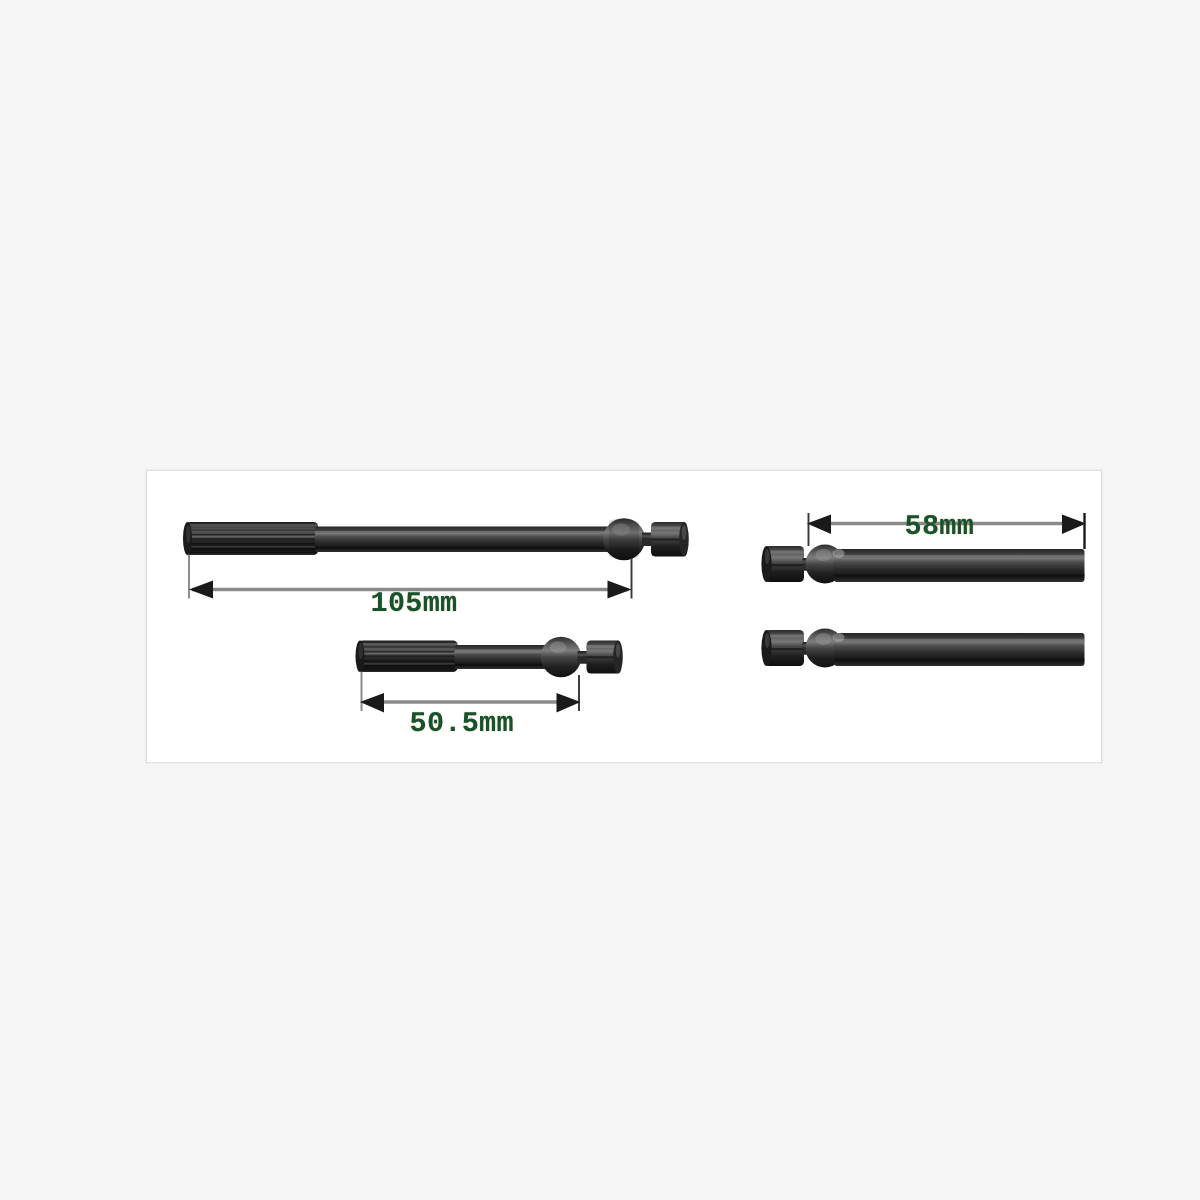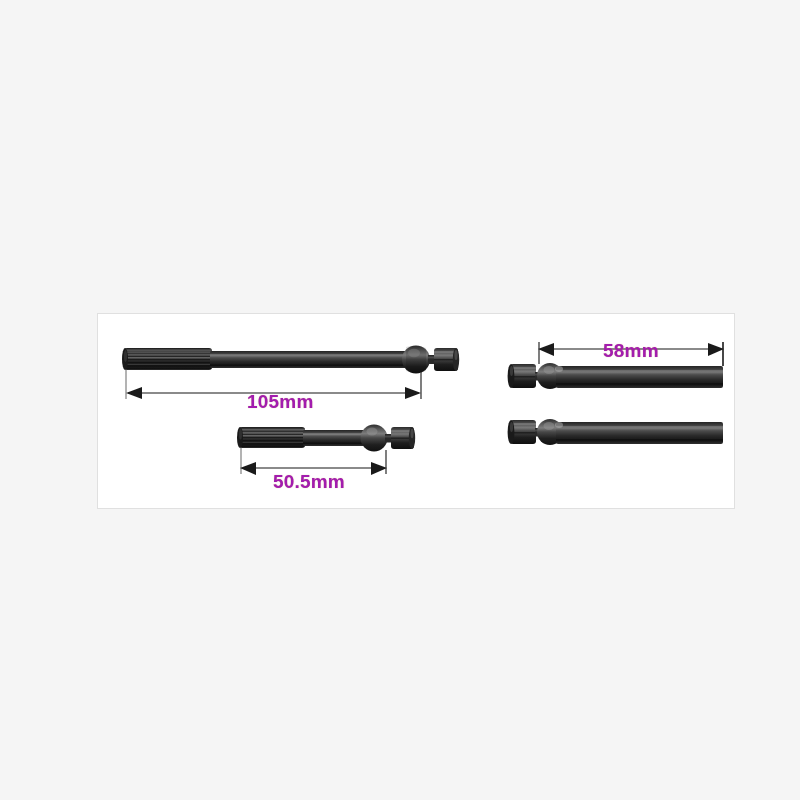--- a/index.html
+++ b/index.html
@@ -38,24 +38,24 @@
   #figure-svg {
     position: absolute;
     left: 0; top: 0;
     width: 638px;
     height: 196px;
     display: block;
   }
 
   .dim-label {
     position: absolute;
-    font-family: Liberation Sans, sans-serif;
+    font-family: Liberation Mono, monospace;
     font-size: 19px;
     font-weight: 600;
-    color: #a21caf;
+    color: #14532d;
     letter-spacing: 0.2px;
     white-space: nowrap;
     text-shadow: 0 0 1px rgba(190,130,60,0.55);
     text-align: center;
   }
   #label-105 { left: 149px; top: 77px; }
   #label-505 { left: 175px; top: 157px; }
   #label-58  { left: 505px; top: 26px; }
 </style>
 </head>

